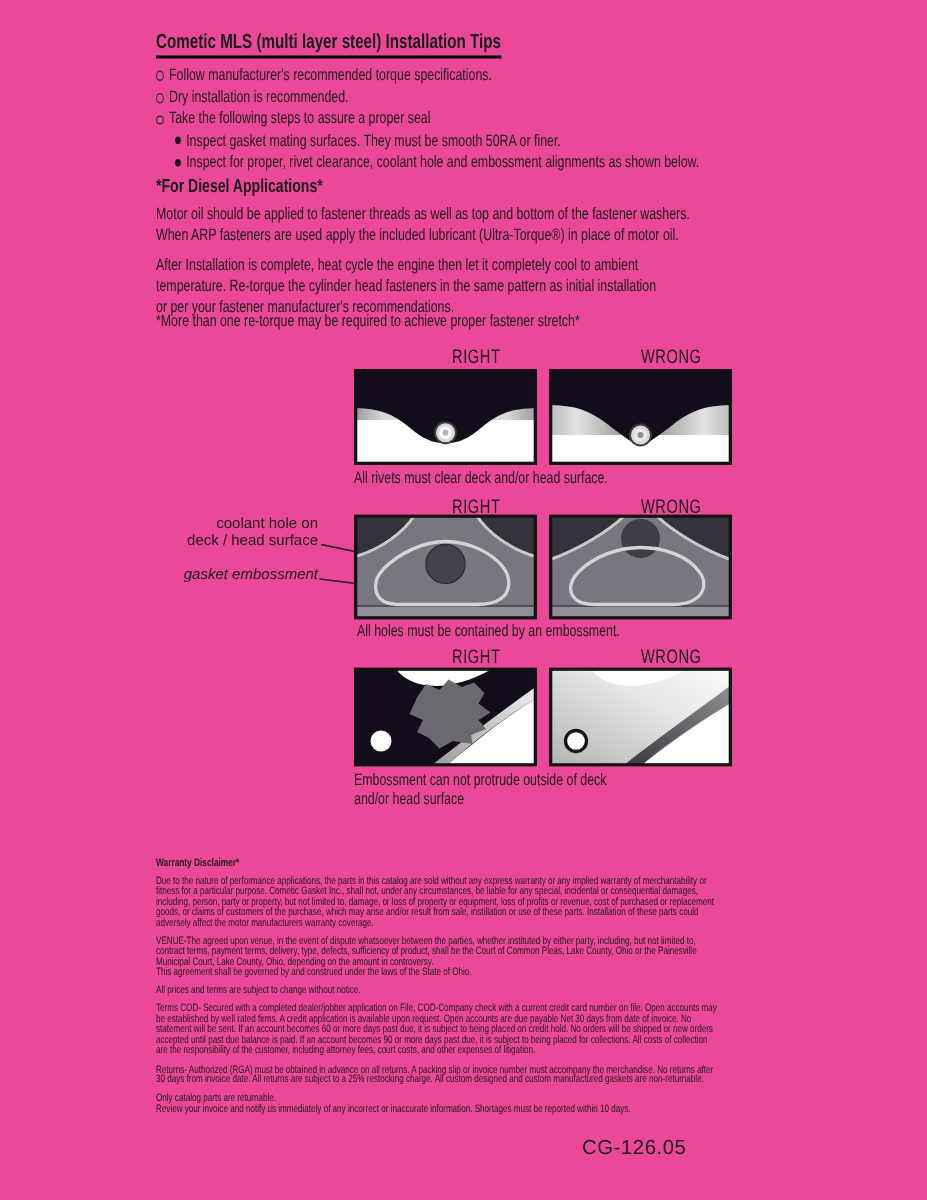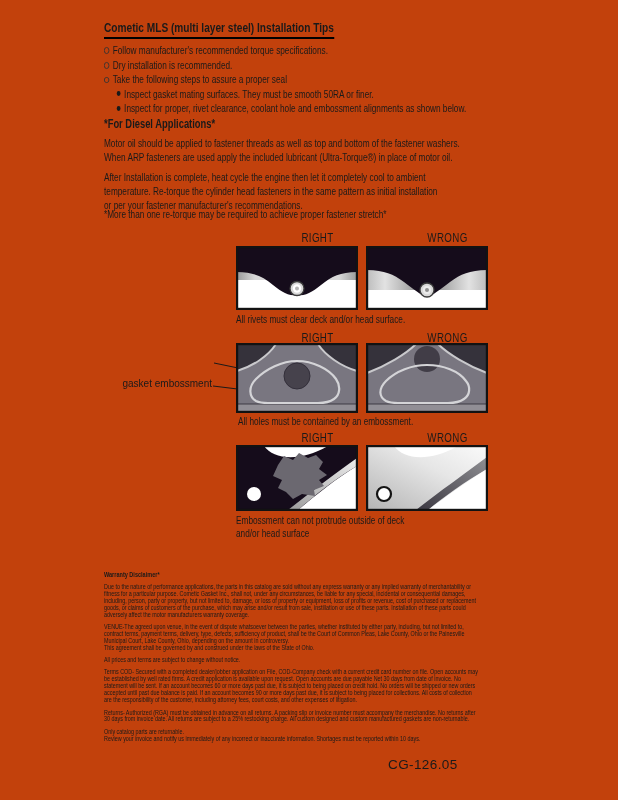--- a/index.html
+++ b/index.html
@@ -1,17 +1,17 @@
 <!DOCTYPE html>
 <html><head>
 <meta charset="utf-8">
 <style>
   html,body{margin:0;padding:0;background:#e8e8e8;}
   .page{
-    position:relative;width:618px;height:800px;background:#c2410c;
+    position:relative;width:618px;height:800px;background:#ec4899;
     font-family:"Liberation Sans",sans-serif;color:#1a1a1a;overflow:hidden;
     margin:0 auto;
   }
   .abs{position:absolute;}
   
   .cx{transform:scaleX(.75);transform-origin:0 0;}
   .cxc{transform:scaleX(.75);transform-origin:50% 0;}
 
   .title{left:104px;top:20px;font-size:13.5px;font-weight:bold;white-space:nowrap;
          border-bottom:2px solid #000;padding-bottom:2px;}
@@ -119,21 +119,23 @@
     <circle cx="61" cy="44" r="4.2" fill="#ebebeb"></circle>
     <circle cx="61" cy="44" r="2" fill="#8f8f8f"></circle>
     <rect x="1" y="1" width="120" height="62" fill="none" stroke="#121212" stroke-width="2.4"></rect>
   </svg>
 
   <div class="abs cx caption" style="left:236px;top:313px;">All rivets must clear deck and/or head surface.</div>
 
   <div class="abs cxc fig-label" style="left:236px;top:330px;">RIGHT</div>
   <div class="abs cxc fig-label" style="left:366px;top:330px;">WRONG</div>
 
-  <div class="abs ann-label" style="top:379px;">gasket embossment</div>
+  <div class="abs ann-label" style="top:345px;white-space:pre-line;">coolant hole on
+deck / head surface</div>
+  <div class="abs ann-label" style="top:379px;font-style:italic;">gasket embossment</div>
   <svg class="abs" style="left:210px;top:355px;" width="100" height="45" viewBox="0 0 100 45">
     <line x1="4" y1="8" x2="86" y2="25" stroke="#1a1a1a" stroke-width="1"></line>
     <line x1="3" y1="31" x2="52" y2="37" stroke="#1a1a1a" stroke-width="1"></line>
   </svg>
 
   <svg class="panel" style="left:236px;top:343px;" height="70" viewBox="0 0 122 70">
     <rect x="1" y="1" width="120" height="68" fill="#797680"></rect>
     <path d="M1 1 L40 1 C33 12 18 23 1 28 Z" fill="#35323b"></path>
     <path d="M40 1 C33 12 18 23 1 28" fill="none" stroke="#c9c9cc" stroke-width="2"></path>
     <path d="M121 1 L82 1 C89 12 104 23 121 28 Z" fill="#35323b"></path>

